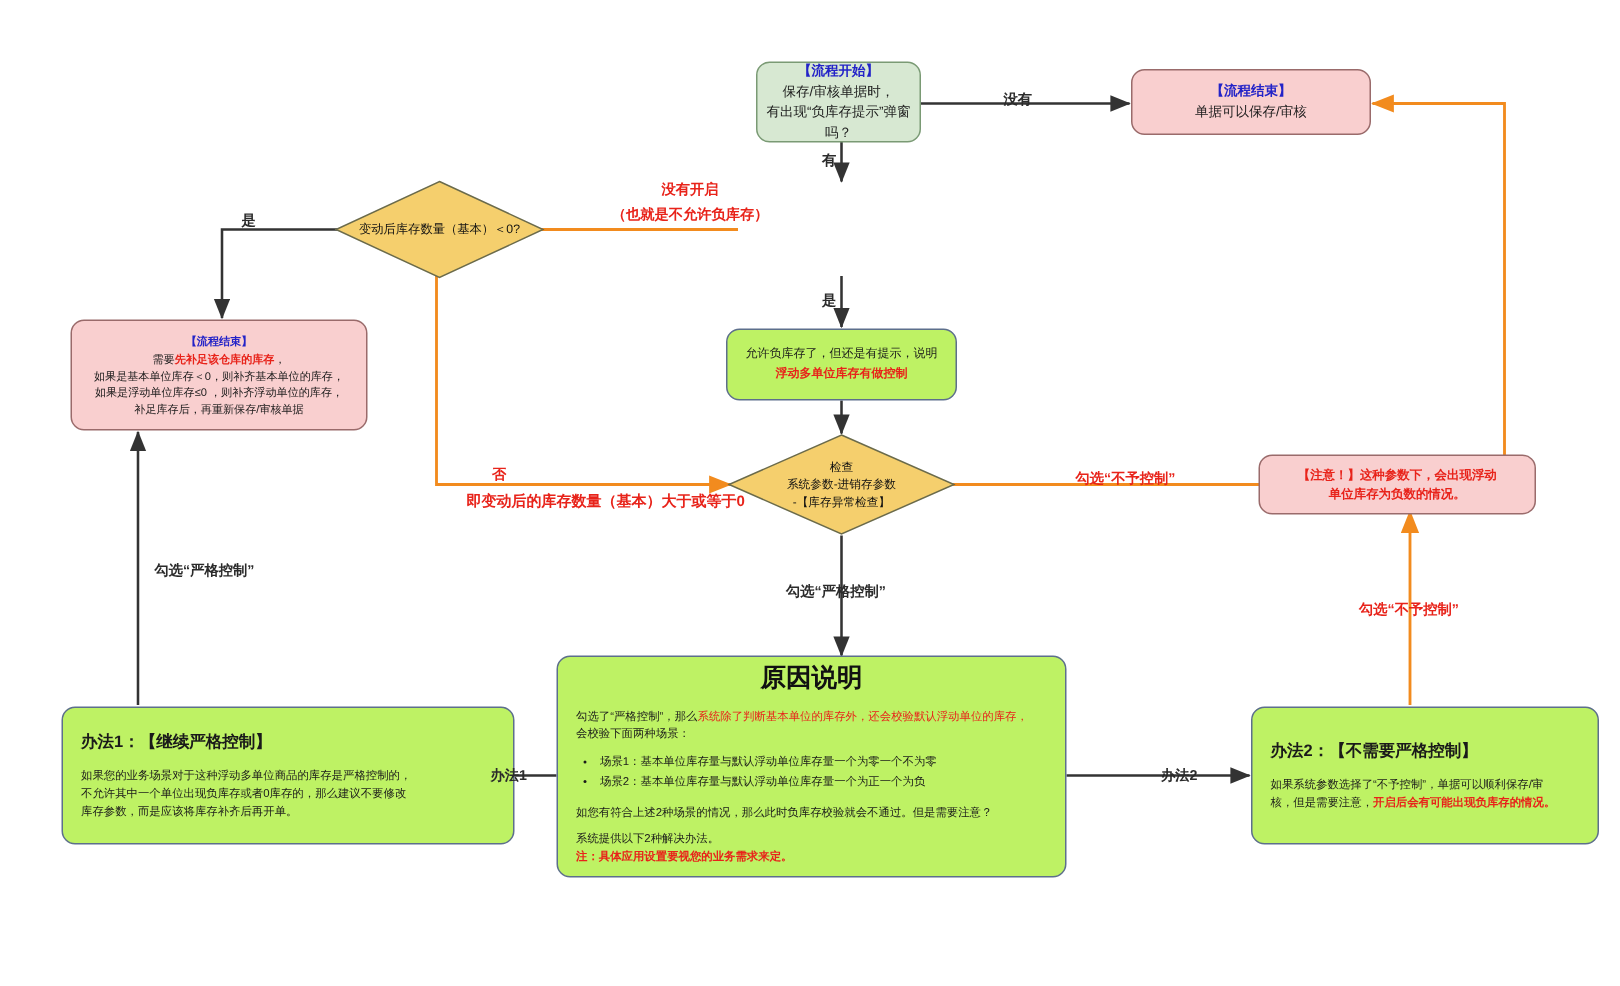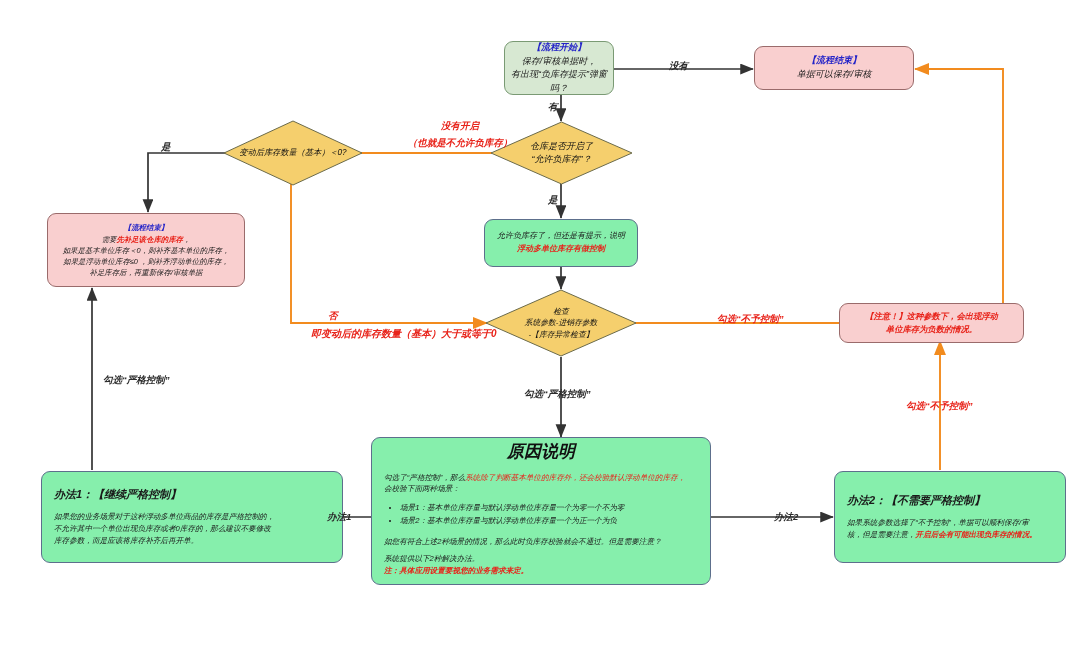--- a/index.html
+++ b/index.html
@@ -3,31 +3,31 @@
 <meta charset="utf-8">
 <style>
   html,body{margin:0;padding:0;}
   body{
     width:1080px;height:657px;
     background:#ffffff;
     font-family:"Liberation Sans","DejaVu Sans",sans-serif;
     position:relative;
     overflow:hidden;
   }
-  #canvas{position:absolute;left:0;top:0;width:872px;height:657px;font-style:italic;}
+  #canvas{position:absolute;left:0;top:0;width:872px;height:657px;}
   svg.edges{position:absolute;left:0;top:0;width:1080px;height:657px;pointer-events:none;}
 
   .node{position:absolute;box-sizing:border-box;display:flex;flex-direction:column;
         align-items:center;justify-content:center;text-align:center;}
 
   
   .rbox{border-radius:9px;border:1px solid #4b4b6b;}
   .green{background:#d7e8d2;border-color:#7a9a74;}
   .pink {background:#f9cfcf;border-color:#9a6b6b;}
-  .blue {background:#86efac;border-color:#5d6f8c;}
+  .blue {background:#bef264;border-color:#5d6f8c;}
 
   
   .diamond{position:absolute;}
   .diamond .shape{position:absolute;left:0;top:0;width:100%;height:100%;}
   .diamond .dlabel{position:absolute;left:0;top:0;width:100%;height:100%;
       display:flex;flex-direction:column;align-items:center;justify-content:center;
       text-align:center;color:#111;}
 
   .t-blue{color:#2323c8;}
   .t-red{color:#e8231a;}
@@ -93,29 +93,20 @@
     <div class="t-blue bold">【流程开始】</div>
     <div class="t-dark">保存/审核单据时，</div>
     <div class="t-dark">有出现“负库存提示”弹窗吗？</div>
   </div>
 
   <div class="node rbox pink" style="left:754px;top:46px;width:160px;height:44px;font-size:9px;line-height:1.55;">
     <div class="t-blue bold">【流程结束】</div>
     <div class="t-dark">单据可以保存/审核</div>
   </div>
 
-  <div class="diamond" style="left:490px;top:121px;width:143px;height:64px;">
-    <svg class="shape" viewBox="0 0 143 64">
-      <polygon points="71.5,1 142,32 71.5,63 1,32" fill="#f5cf6d" stroke="#6b6b4b" stroke-width="1"></polygon>
-    </svg>
-    <div class="dlabel" style="font-size:9px;line-height:1.45;">
-      <div>仓库是否开启了</div>
-      <div>“允许负库存”？</div>
-    </div>
-  </div>
 
   <div class="diamond" style="left:223px;top:120px;width:140px;height:66px;">
     <svg class="shape" viewBox="0 0 140 66">
       <polygon points="70,1 139,33 70,65 1,33" fill="#f5cf6d" stroke="#6b6b4b" stroke-width="1"></polygon>
     </svg>
     <div class="dlabel" style="font-size:8.2px;line-height:1.4;">
       <div>变动后库存数量（基本）＜0?</div>
     </div>
   </div>
 

